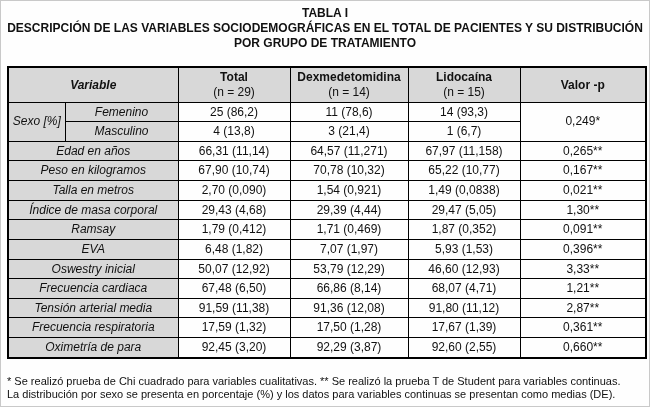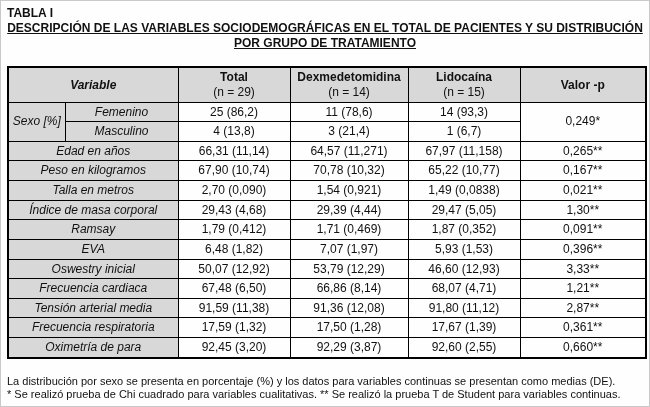--- a/index.html
+++ b/index.html
@@ -7,26 +7,26 @@
   .page {
     width: 650px; height: 407px;
     padding: 5px 6px 0;
     background: #fefefe;
     border: 1px solid #c9c9c9;
     font-family: "Liberation Sans", sans-serif;
     color: #111;
     overflow: hidden;
   }
   .title {
-    text-align: left; font-weight: 700; font-size: 12px;
+    text-align: center; font-weight: 700; font-size: 12px;
     margin: 0 0 1px;
   }
   .subtitle {
     text-align: center; font-weight: 700; font-size: 12px;
-    line-height: 1.22; margin: 0 auto 4px; max-width: 636px; text-decoration: underline;
+    line-height: 1.22; margin: 0 auto 4px; max-width: 636px;
   }
   table.data {
     width: 638px; margin: 16px auto;
     border-collapse: collapse; table-layout: fixed;
     border: 2px solid var(--border, #000);
   }
   table.data th, table.data td {
     border: 1px solid var(--border, #000);
     font-size: 12px; line-height: 1.22;
     padding: 2px 3px;
@@ -174,17 +174,17 @@
         <td class="var" colspan="2">Oximetría de para</td>
         <td>92,45 (3,20)</td>
         <td>92,29 (3,87)</td>
         <td>92,60 (2,55)</td>
         <td>0,660**</td>
       </tr>
     </tbody>
   </table>
 
   <div class="footnotes">
+    <p>* Se realizó prueba de Chi cuadrado para variables cualitativas. ** Se realizó la prueba T de Student para variables continuas.</p>
     <p>La distribución por sexo se presenta en porcentaje (%) y los datos para variables continuas se presentan como medias (DE).</p>
-    <p>* Se realizó prueba de Chi cuadrado para variables cualitativas. ** Se realizó la prueba T de Student para variables continuas.</p>
   </div>
 
 </div>
 
 </body></html>

